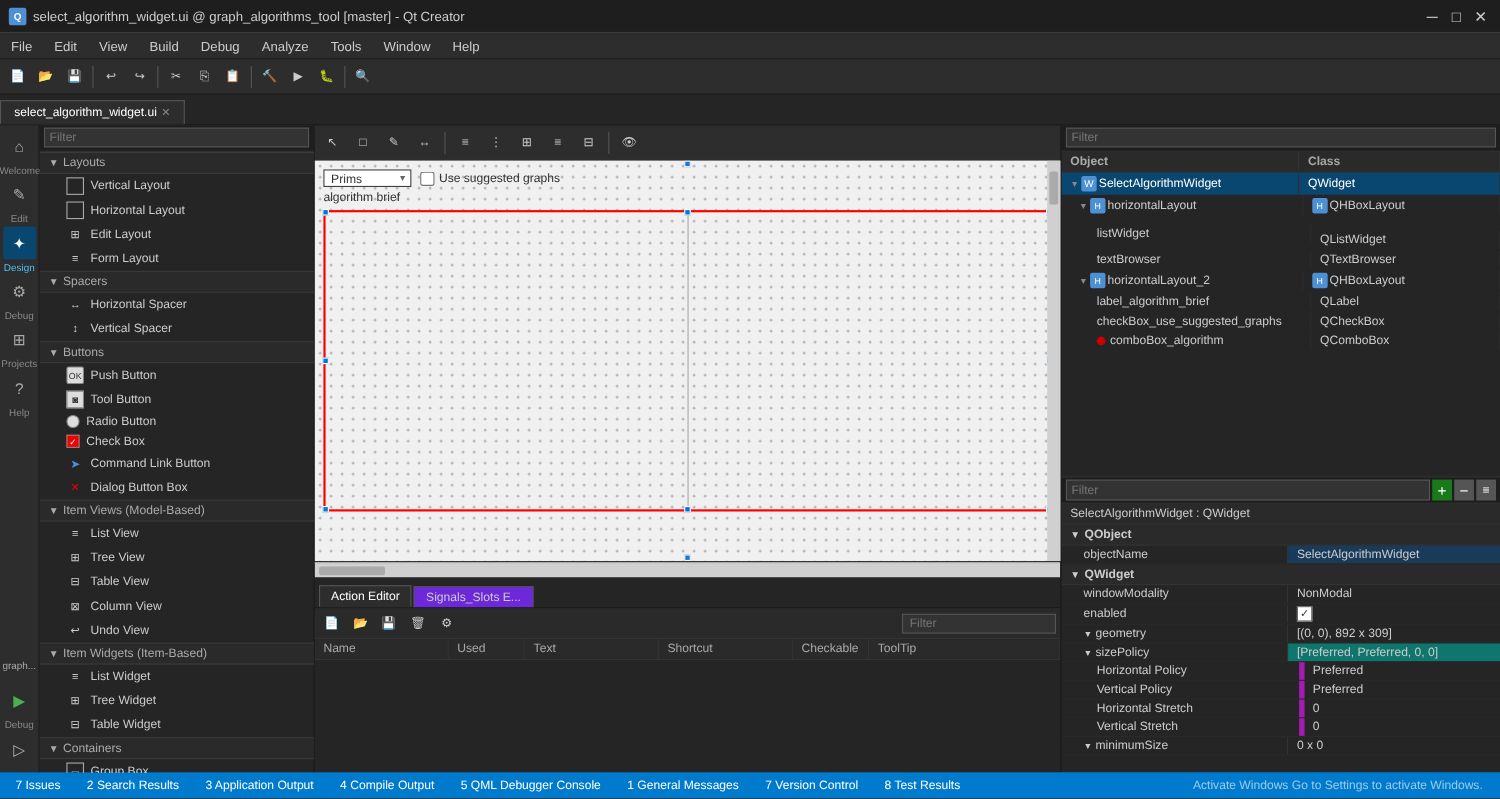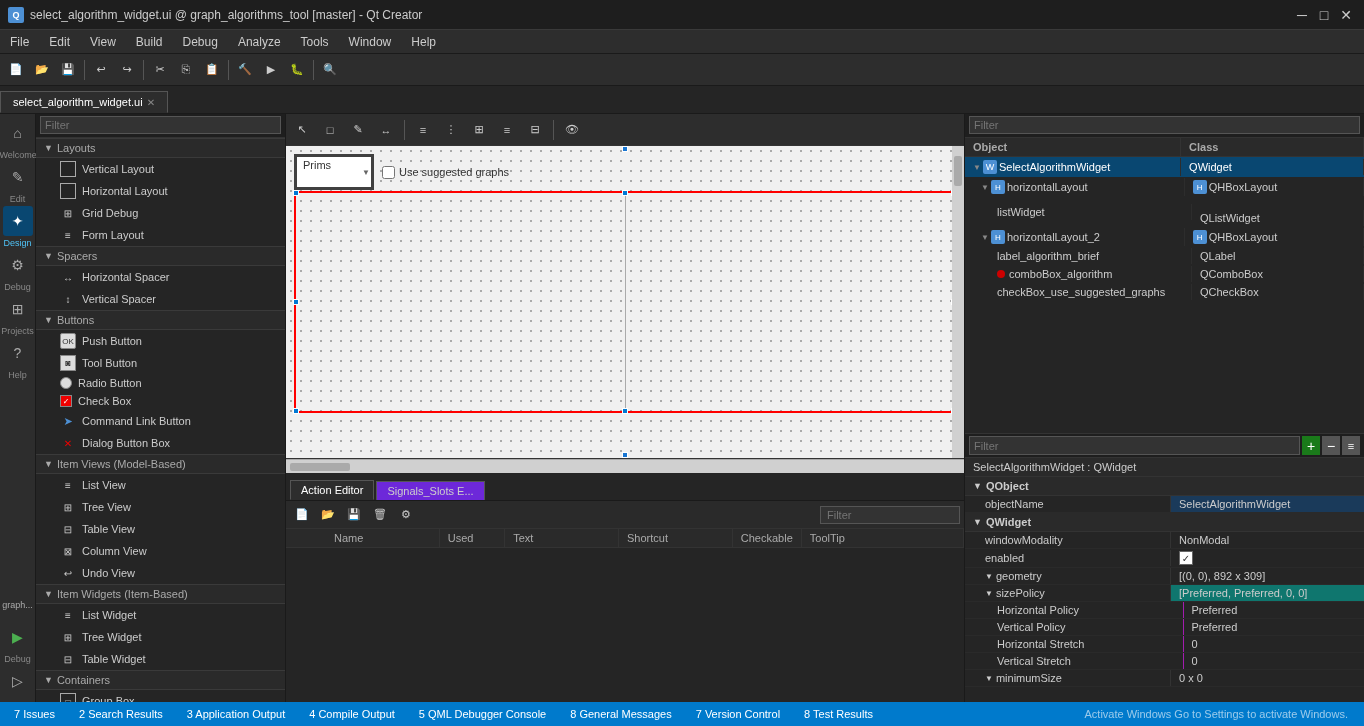--- a/index.html
+++ b/index.html
@@ -45,21 +45,21 @@
     .category-header .arrow { font-size: 9px; }
     .widget-item { padding: 3px 8px 3px 24px; display: flex; align-items: center; gap: 6px; cursor: pointer; color: #ccc; font-size: 11px; }
     .widget-item .wi { width: 16px; height: 16px; display: flex; align-items: center; justify-content: center; font-size: 10px; }
 
     
     #center { flex: 1; display: flex; flex-direction: column; background: #1e1e1e; }
     #design-toolbar { height: 32px; background: #2d2d2d; border-bottom: 1px solid #333; display: flex; align-items: center; padding: 0 4px; gap: 4px; }
     #design-area { flex: 1; background: #f0f0f0; position: relative; overflow: hidden; }
 
     
-    #bottom-area { height: 244px; background: #1e1e1e; border-top: 1px solid #333; display: flex; flex-direction: column; }
+    #bottom-area { height: 192px; background: #1e1e1e; border-top: 1px solid #333; display: flex; flex-direction: column; }
     #bottom-tabs { height: 28px; background: #252525; display: flex; align-items: flex-end; border-bottom: 1px solid #1a1a1a; padding: 0 4px; gap: 2px; }
     .bottom-tab { padding: 3px 10px; background: #6d28d9; border: 1px solid #555; border-bottom: none; font-size: 11px; color: #ccc; cursor: pointer; }
     .bottom-tab.active { background: #2d2d2d; color: white; border-bottom: 1px solid #2d2d2d; }
     #bottom-content { flex: 1; display: flex; }
     #action-editor { flex: 1; background: #252525; }
     #action-toolbar { height: 28px; background: #2a2a2a; display: flex; align-items: center; padding: 0 4px; gap: 2px; border-bottom: 1px solid #333; }
     #action-table { flex: 1; overflow: auto; }
     .action-table-header { display: flex; background: #2a2a2a; border-bottom: 1px solid #333; }
     .action-col { padding: 3px 8px; font-size: 11px; color: #aaa; border-right: 1px solid #333; }
 
@@ -88,30 +88,30 @@
     .prop-col-hdr { padding: 3px 8px; font-size: 11px; color: #aaa; font-weight: bold; border-right: 1px solid #333; }
     #prop-content { flex: 1; overflow-y: auto; }
     .prop-category { background: #2a2a2a; padding: 3px 8px; font-size: 11px; color: #ccc; font-weight: bold; display: flex; align-items: center; gap: 4px; border-bottom: 1px solid #333; cursor: pointer; }
     .prop-row { display: flex; align-items: center; font-size: 11px; border-bottom: 1px solid #2a2a2a; }
     .prop-name { padding: 2px 8px 2px 20px; flex: 1; color: #ccc; border-right: 1px solid #333; white-space: nowrap; overflow: hidden; }
     .prop-value { padding: 2px 8px; flex: 1; color: #ccc; overflow: hidden; text-overflow: ellipsis; white-space: nowrap; }
     .prop-value.highlight { background: #0f766e; }
     .prop-value.blue-bg { background: #1a3a5a; }
     .checkbox-check { width: 14px; height: 14px; border: 1px solid #666; background: white; display: inline-flex; align-items: center; justify-content: center; color: #333; font-size: 10px; }
     .prop-sub-row { display: flex; align-items: center; font-size: 11px; border-bottom: 1px solid #2a2a2a; }
-    .prop-sub-name { padding: 2px 21px 2px 32px; flex: 1; color: #ccc; border-right: 1px solid #a21caf; white-space: nowrap; }
+    .prop-sub-name { padding: 2px 21px 2px 32px; flex: 1; color: #ccc; border-right: 5px solid #a21caf; white-space: nowrap; }
     .prop-sub-value { padding: 2px 8px; flex: 1; color: #ccc; }
 
     
     #statusbar { height: 24px; background: #007acc; display: flex; align-items: center; padding: 0 8px; font-size: 11px; color: white; gap: 12px; }
     .status-item { display: flex; align-items: center; gap: 4px; padding: 0 6px; cursor: pointer; }
 
     
     .canvas-dot-grid { position: absolute; inset: 0; background-image: radial-gradient(circle, #aaa 1px, transparent 1px); background-size: 10px 10px; }
-    .combo-select { background: white; border: 3px solid #404040; padding: 2px 20px 16px 6px; font-size: 11px; color: #333; cursor: pointer; appearance: none; position: relative; min-width: 80px; }
+    .combo-select { background: white; border: 1px solid #404040; padding: 2px 20px 0 6px; font-size: 11px; color: #333; cursor: pointer; appearance: none; position: relative; min-width: 80px; }
     .combo-select-wrap { position: relative; display: inline-block; }
     .combo-select-wrap::after { content: '▼'; position: absolute; right: 4px; top: 50%; transform: translateY(-50%); font-size: 8px; color: #666; pointer-events: none; }
     .checkbox-control { display: flex; align-items: center; gap: 4px; font-size: 11px; color: #333; }
     .selection-handle { position: absolute; width: 6px; height: 6px; background: #0078d4; border: 1px solid white; }
     .red-border { border: 2px solid red; position: absolute; }
 
     .scrollbar-v { position: absolute; right: 0; top: 0; bottom: 0; width: 14px; background: #e0e0e0; }
     .scrollbar-thumb-v { position: absolute; left: 2px; right: 2px; top: 10px; height: 30px; background: #aaa; border-radius: 2px; }
 
     
@@ -219,21 +219,21 @@
       <div class="widget-item">
         <div class="wi" style="border:1px solid #aaa; display:flex; flex-direction:row; gap:1px; padding:1px;">
           <div style="background:#aaa; width:3px; flex:1;"></div>
             <div style="background:#aaa; width:3px; flex:1;"></div>
             <div style="background:#aaa; width:3px; flex:1;"></div>
         </div>
         <span>Horizontal Layout</span>
       </div>
       <div class="widget-item">
         <div class="wi">⊞</div>
-        <span>Grid Debug</span>
+        <span>Edit Layout</span>
       </div>
       <div class="widget-item">
         <div class="wi">≡</div>
         <span>Form Layout</span>
       </div>
 
       <div class="category-header">
         <span class="arrow">▼</span>
         <span>Spacers</span>
       </div>
@@ -404,21 +404,21 @@
                 <div class="toolbar-btn">📄</div>
                 <div class="toolbar-btn">📂</div>
                 <div class="toolbar-btn">💾</div>
                 <div class="toolbar-btn">🗑</div>
                 <div class="toolbar-btn">⚙</div>
                 <div style="flex:1;"></div>
                 <input type="text" placeholder="Filter" style="background: rgb(51, 51, 51); border: 1px solid rgb(85, 85, 85); color: rgb(204, 204, 204); padding: 2px 6px; font-size: 11px; width: 140px;">
               </div>
               <div id="action-table">
                 <div class="action-table-header">
-                  <div class="action-col" style="flex:2;margin-left:40px;">Name</div>
+                  <div class="action-col" style="flex:2;">Name</div>
                   <div class="action-col" style="flex:1;">Used</div>
                   <div class="action-col" style="flex:2;">Text</div>
                   <div class="action-col" style="flex:2;">Shortcut</div>
                   <div class="action-col" style="flex:1;">Checkable</div>
                   <div class="action-col" style="flex:3;">ToolTip</div>
                 </div>
               </div>
             </div>
           </div>
         </div>
@@ -457,49 +457,55 @@
               </div>
             </div>
 
             <div class="obj-row">
               <div class="obj-cell" style="flex:1.2; padding-left:32px; display:flex; align-items:center; gap:2px;">
                 <span>listWidget</span>
               </div>
               <div class="obj-cell" style="flex:1;margin-top:12px;">QListWidget</div>
             </div>
 
+            <div class="obj-row">
+              <div class="obj-cell" style="flex:1.2; padding-left:32px; display:flex; align-items:center; gap:2px;">
+                <span>textBrowser</span>
+              </div>
+              <div class="obj-cell" style="flex:1;">QTextBrowser</div>
+            </div>
 
             <div class="obj-row">
               <div class="obj-cell" style="flex:1.2; display:flex; align-items:center; gap:2px; padding-left:16px;">
                 <span style="font-size:8px; color:#888;">▼</span>
                 <span style="width:14px; height:14px; background:#4d90d4; border-radius:2px; font-size:8px; color:white; display:inline-flex; align-items:center; justify-content:center;">H</span>
                 <span>horizontalLayout_2</span>
               </div>
               <div class="obj-cell" style="flex:1; display:flex; align-items:center; gap:2px;">
                 <span style="width:14px; height:14px; background:#4d90d4; border-radius:2px; font-size:8px; color:white; display:inline-flex; align-items:center; justify-content:center;">H</span>
                 <span>QHBoxLayout</span>
               </div>
             </div>
 
             <div class="obj-row">
               <div class="obj-cell" style="flex:1.2; padding-left:32px;">label_algorithm_brief</div>
               <div class="obj-cell" style="flex:1;">QLabel</div>
             </div>
 
             <div class="obj-row">
+              <div class="obj-cell" style="flex:1.2; padding-left:32px;">checkBox_use_suggested_graphs</div>
+              <div class="obj-cell" style="flex:1;">QCheckBox</div>
+            </div>
+
+            <div class="obj-row">
               <div class="obj-cell" style="flex:1.2; padding-left:32px; display:flex; align-items:center; gap:4px;">
                 <span class="red-dot"></span>
                 <span>comboBox_algorithm</span>
               </div>
               <div class="obj-cell" style="flex:1;">QComboBox</div>
-            </div>
-
-            <div class="obj-row">
-              <div class="obj-cell" style="flex:1.2; padding-left:32px;">checkBox_use_suggested_graphs</div>
-              <div class="obj-cell" style="flex:1;">QCheckBox</div>
             </div>
           </div>
         </div>
 
         <div id="property-editor">
           <div id="prop-filter">
             <input type="text" placeholder="Filter" style="">
             <button class="btn-add">+</button>
             <button class="btn-sub">−</button>
             <button class="btn-more">≡</button>
@@ -579,17 +585,17 @@
   </div>
 
 </div>
 
 <div id="statusbar">
   <div class="status-item">7 Issues</div>
   <div class="status-item">2 Search Results</div>
   <div class="status-item">3 Application Output</div>
   <div class="status-item">4 Compile Output</div>
   <div class="status-item">5 QML Debugger Console</div>
-  <div class="status-item">8 General Messages</div>
+  <div class="status-item">1 General Messages</div>
   <div class="status-item">7 Version Control</div>
   <div class="status-item">8 Test Results</div>
   <div style="flex:1; font-size:11px; color:rgba(255,255,255,0.6); text-align:right; padding-right:8px;">Activate Windows Go to Settings to activate Windows.</div>
 </div>
 
 </body></html>

